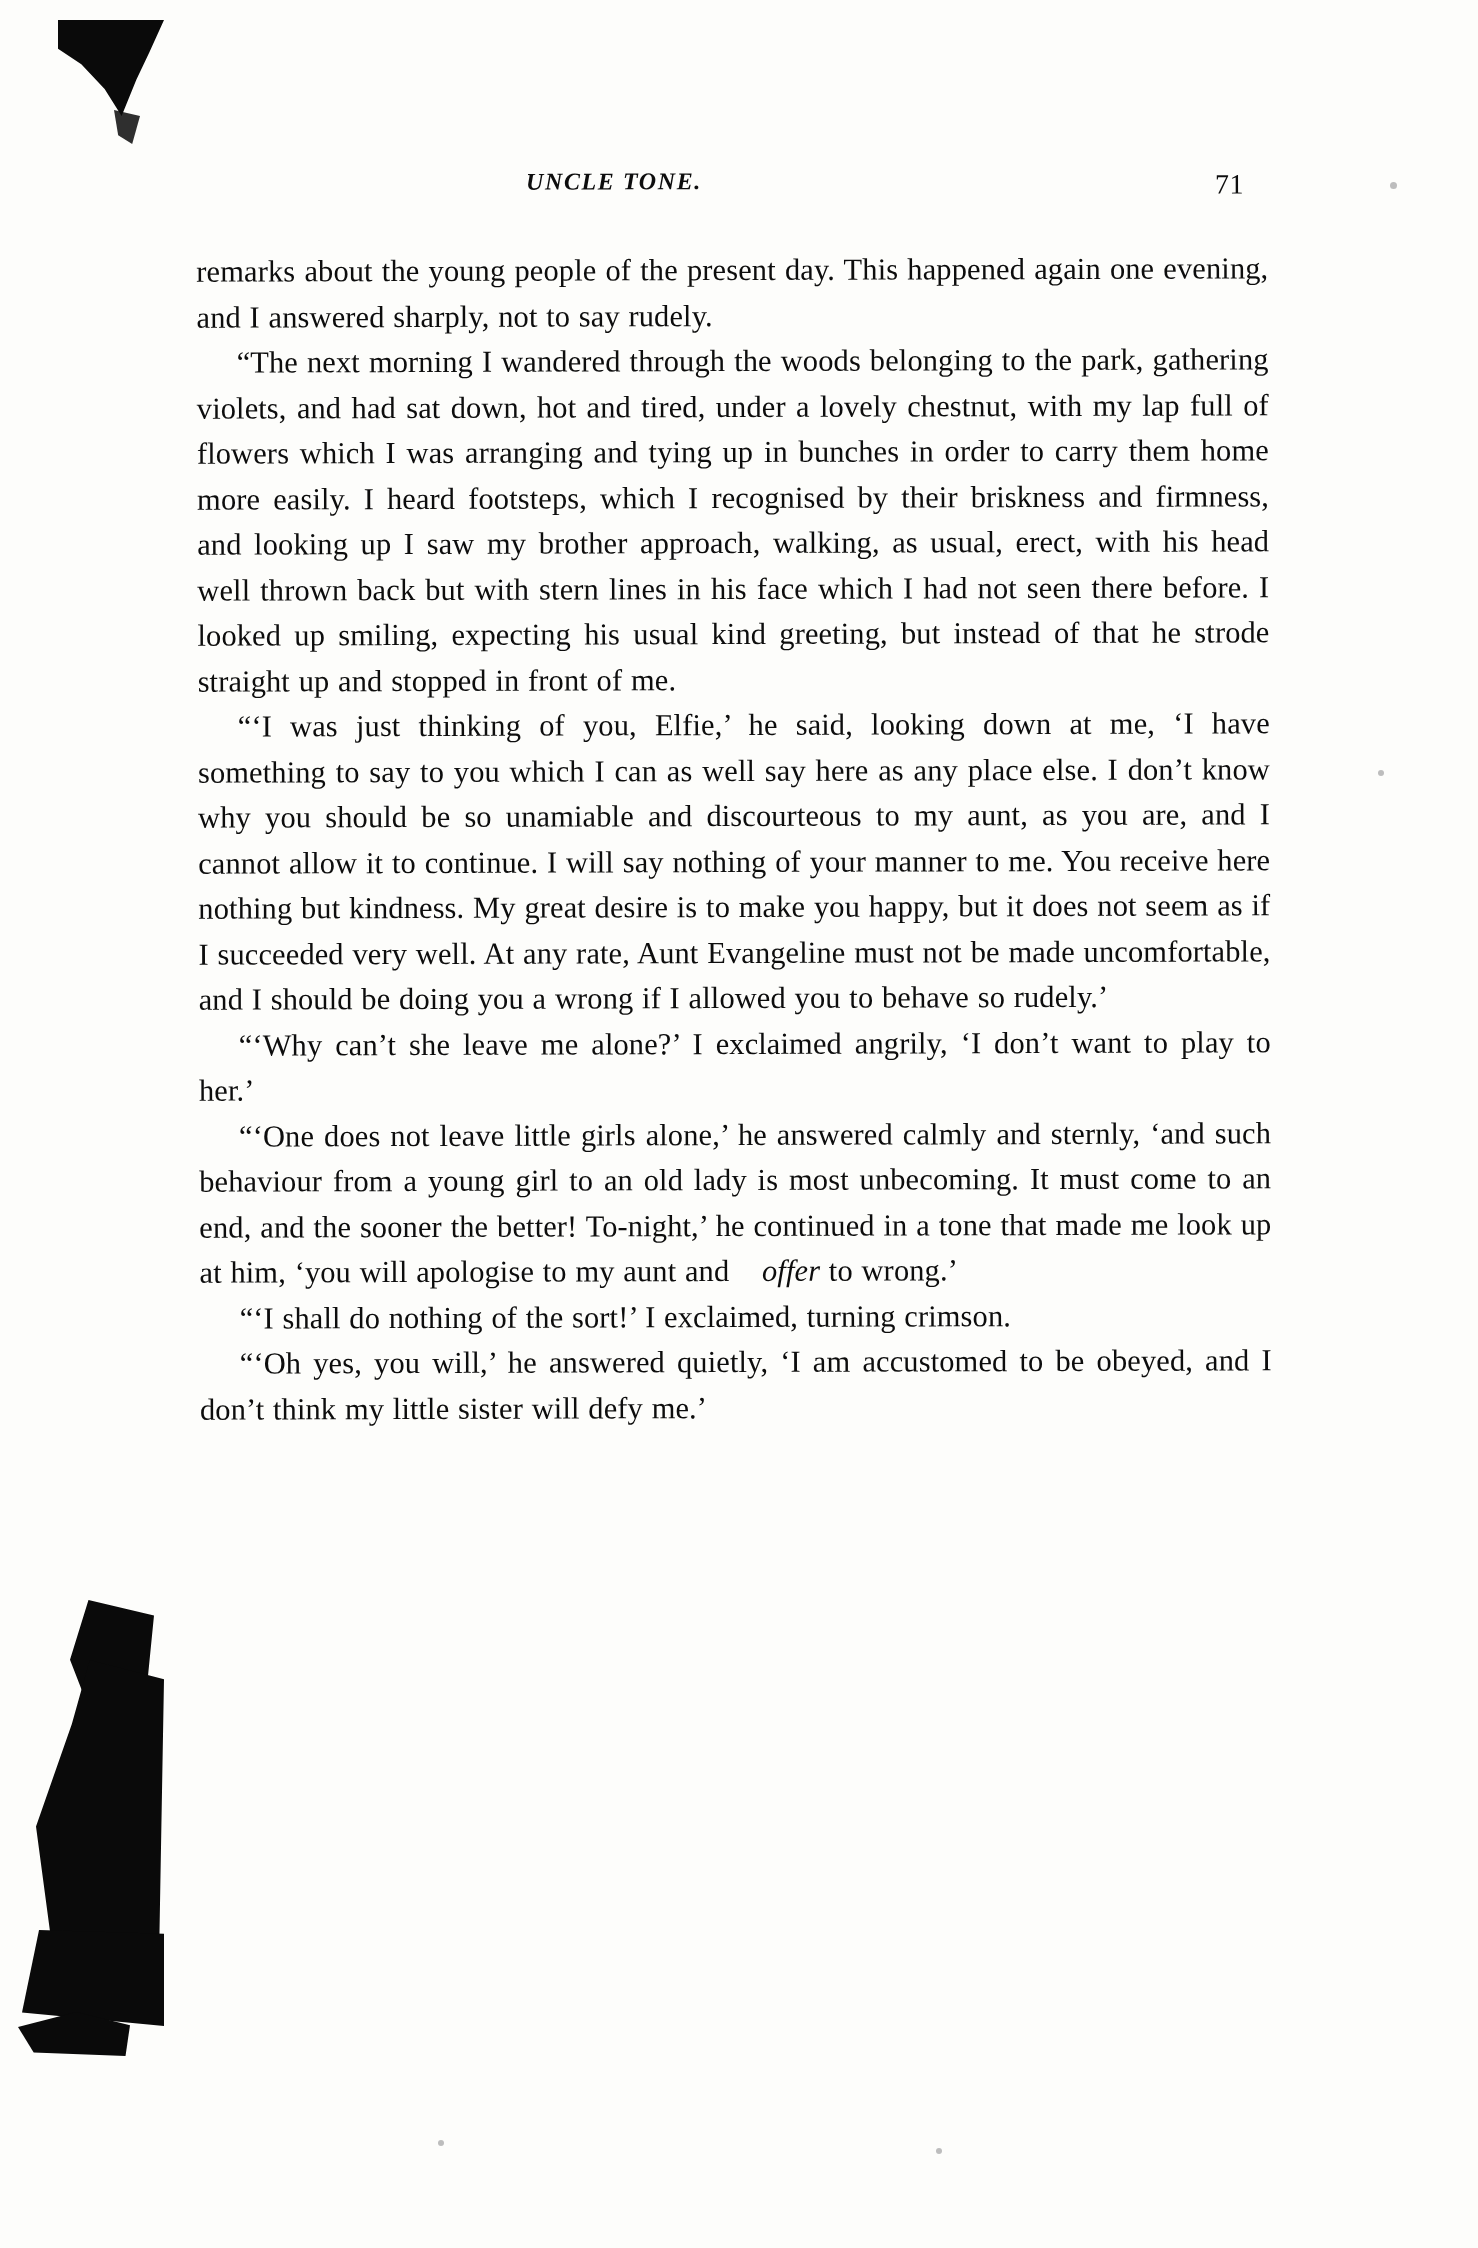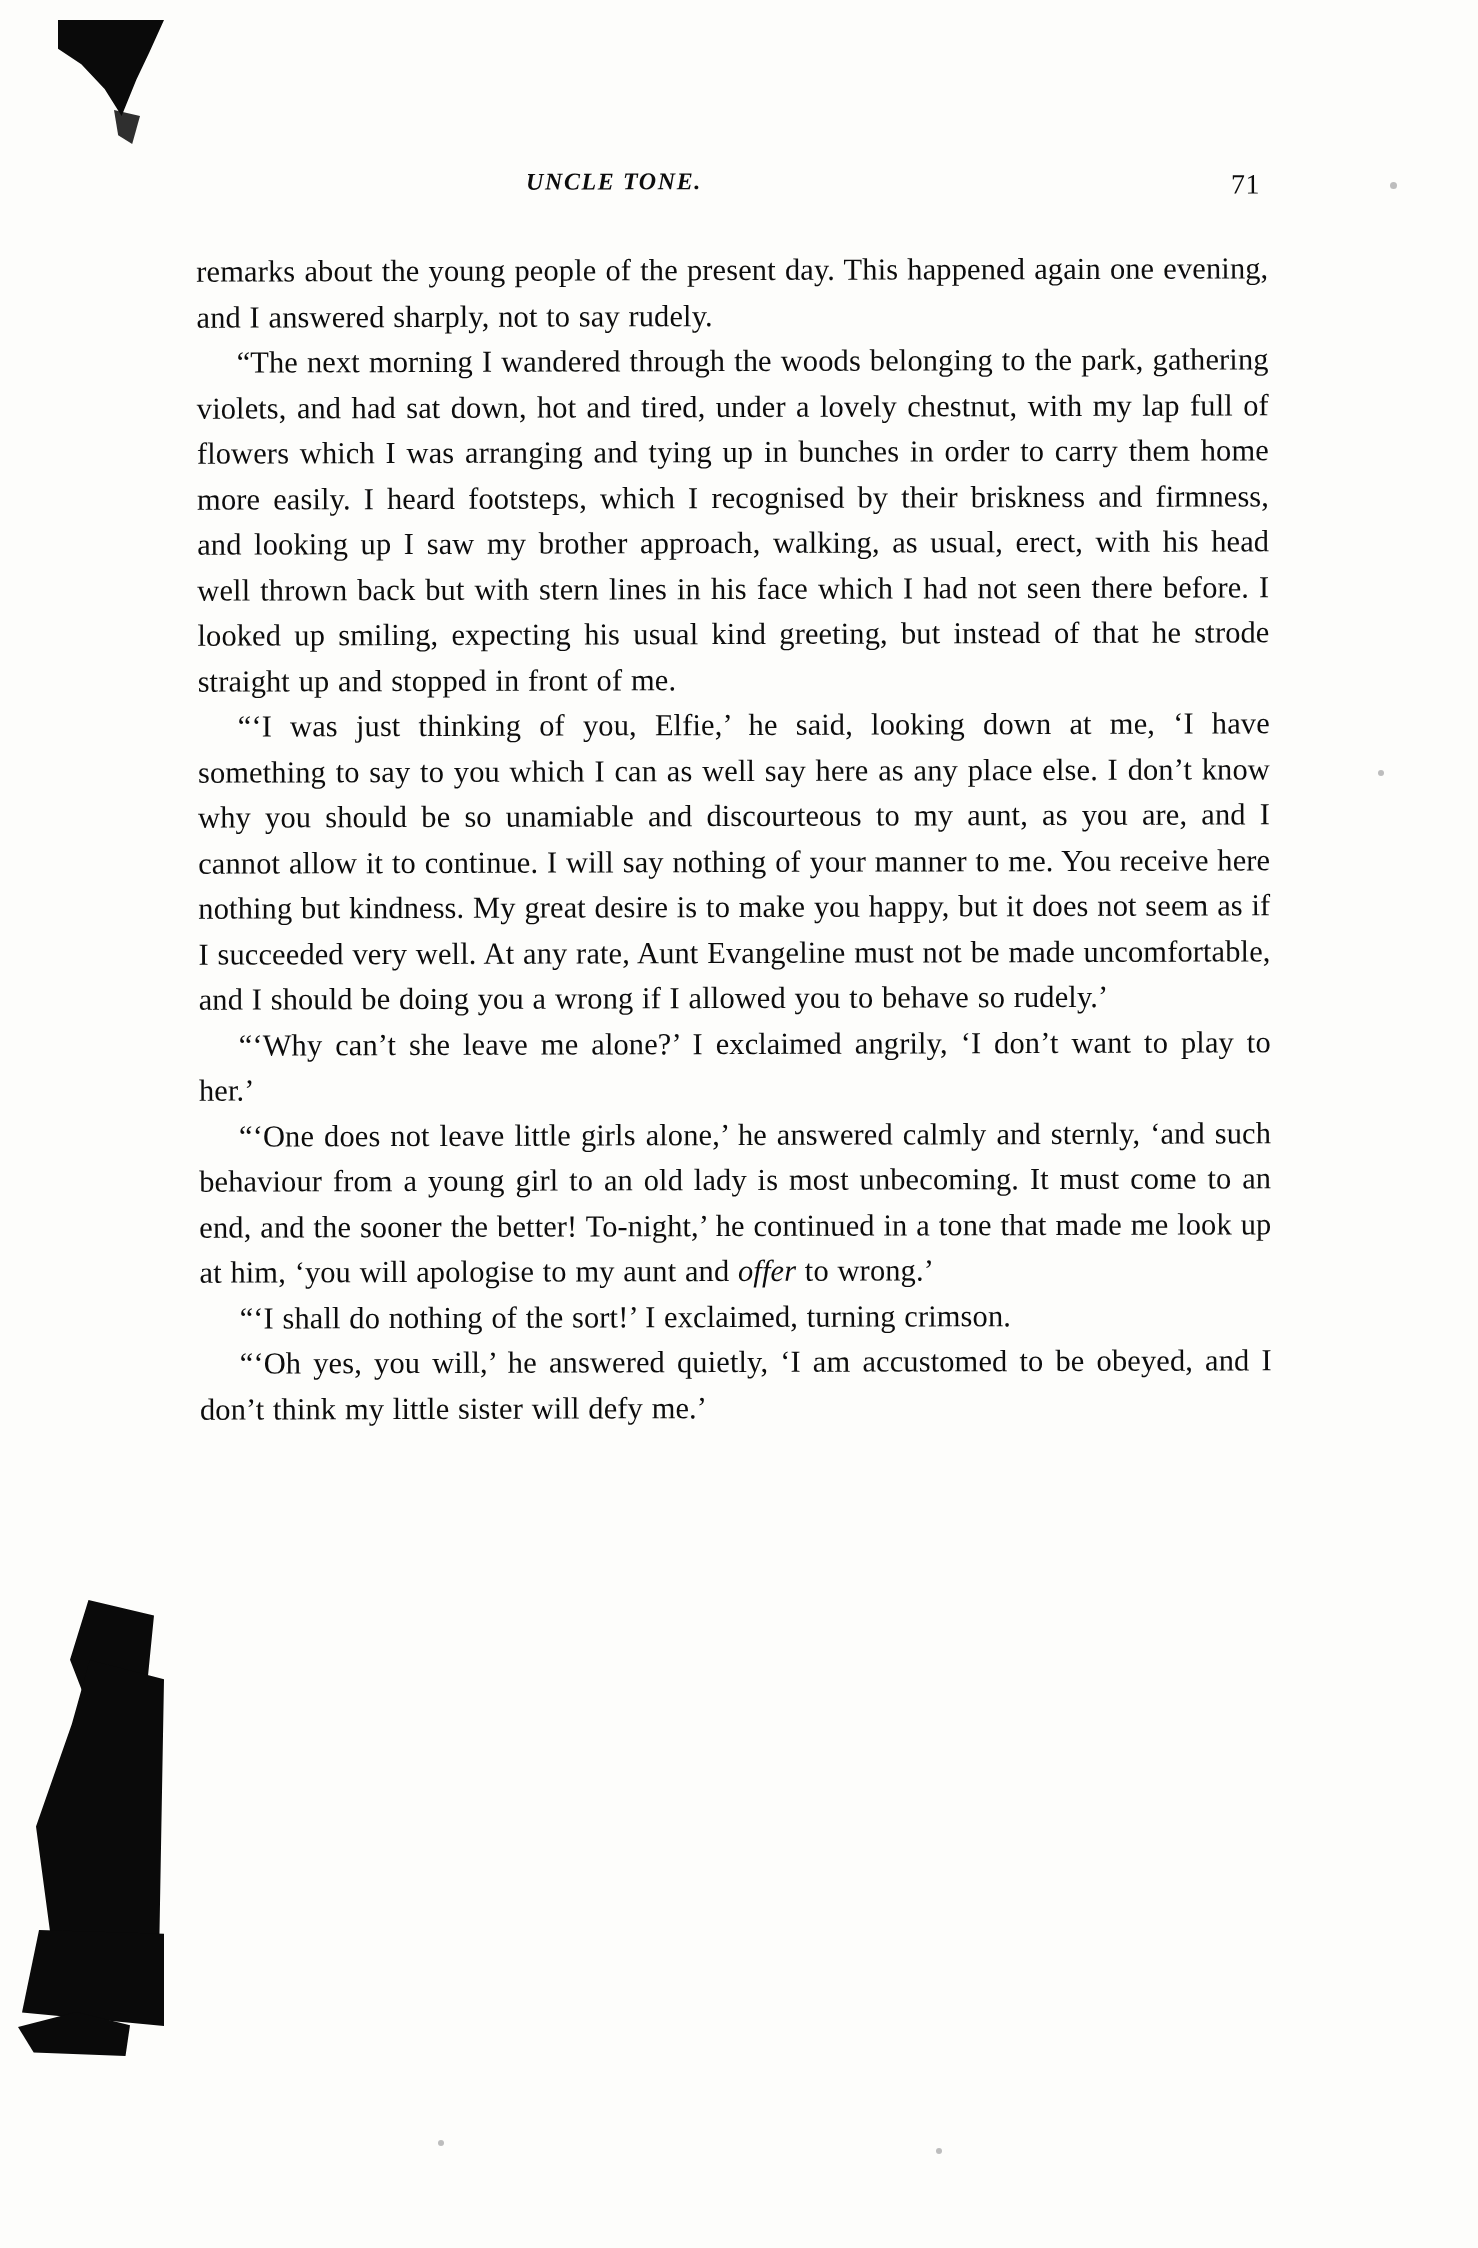--- a/index.html
+++ b/index.html
@@ -98,21 +98,21 @@
     position: absolute;
     left: 330px;
     top: 0;
     font-style: italic;
     font-weight: bold;
     font-size: 24px;
     letter-spacing: 1.6px;
   }
   .head-folio {
     position: absolute;
-    right: 8px;
+    right: 24px;
     top: 2px;
     font-size: 28px;
     letter-spacing: 0.5px;
   }
 
   p.para {
     margin: 0;
     font-size: 30.5px;
     line-height: 45.5px;
     text-align: justify;
@@ -122,20 +122,21 @@
     hyphens: manual;
   }
   p.para.indent {
     text-indent: 40px;
   }
   p.para + p.para {
     margin-top: 0;
   }
   em.ital {
     font-style: italic;
+    margin-left: 24px;
   }
 
   
   .skew {
     transform: rotate(-0.18deg);
     transform-origin: 50% 0%;
   }
 </style>
 </head>
 <body>

